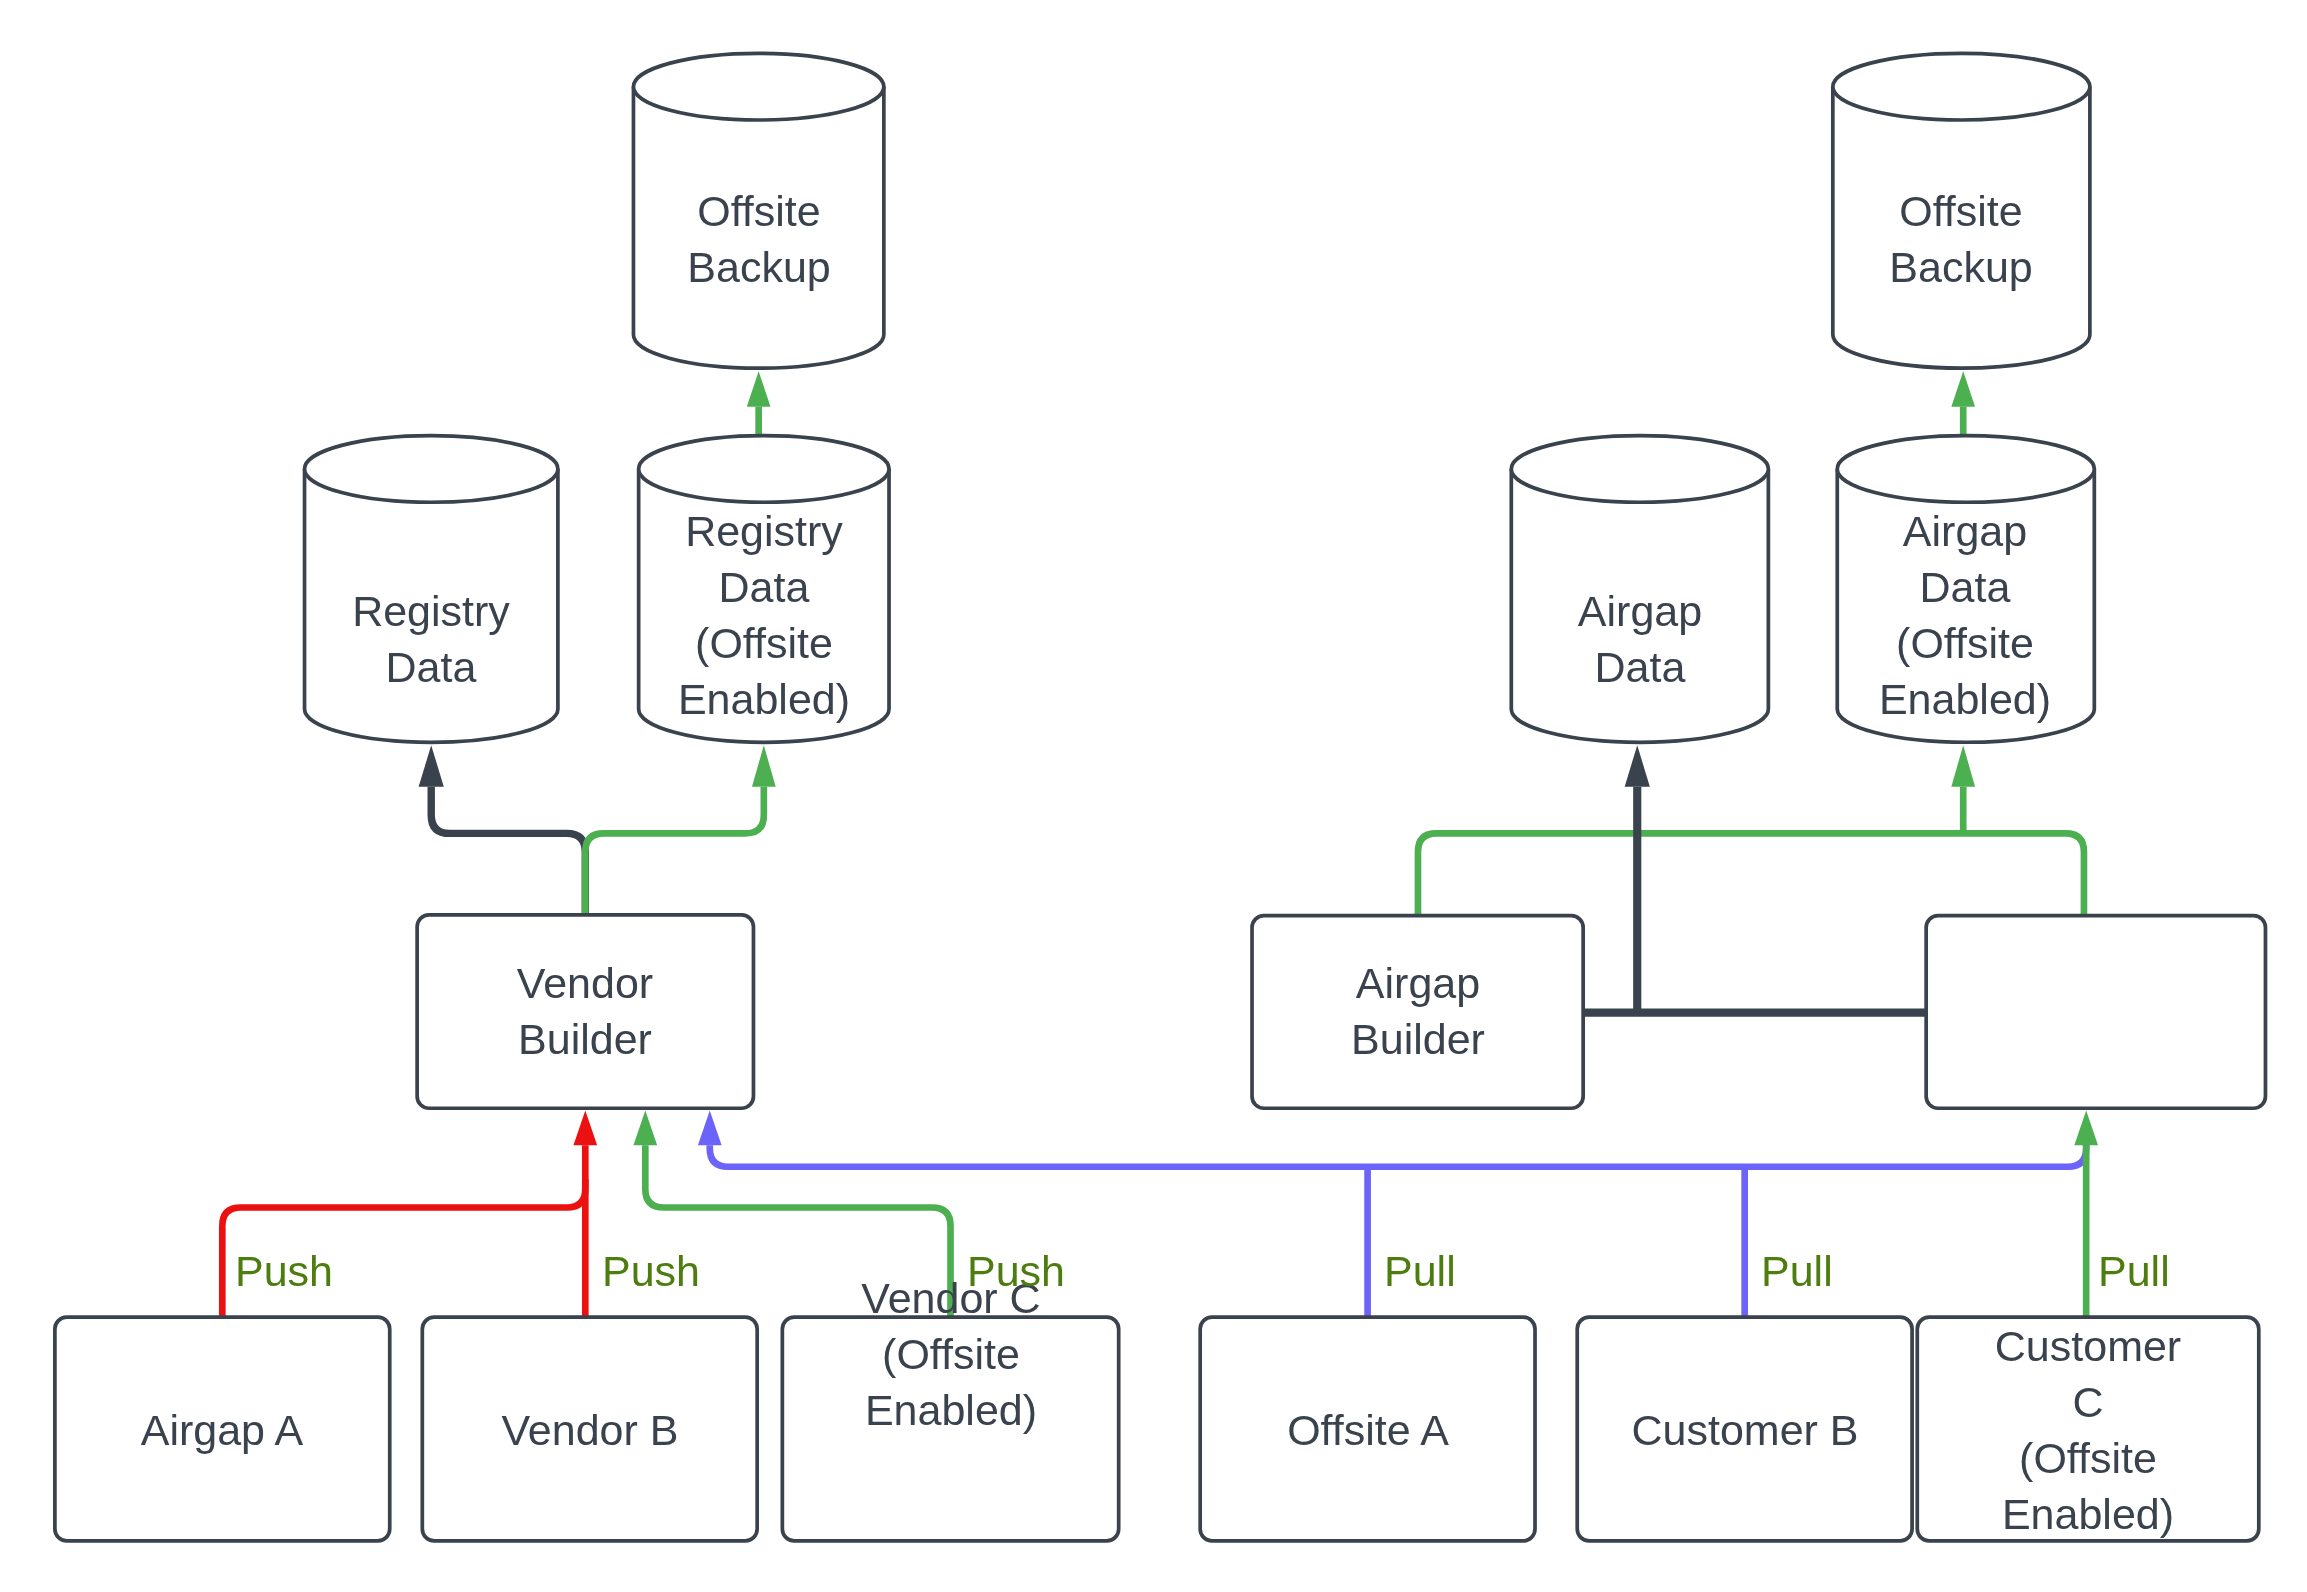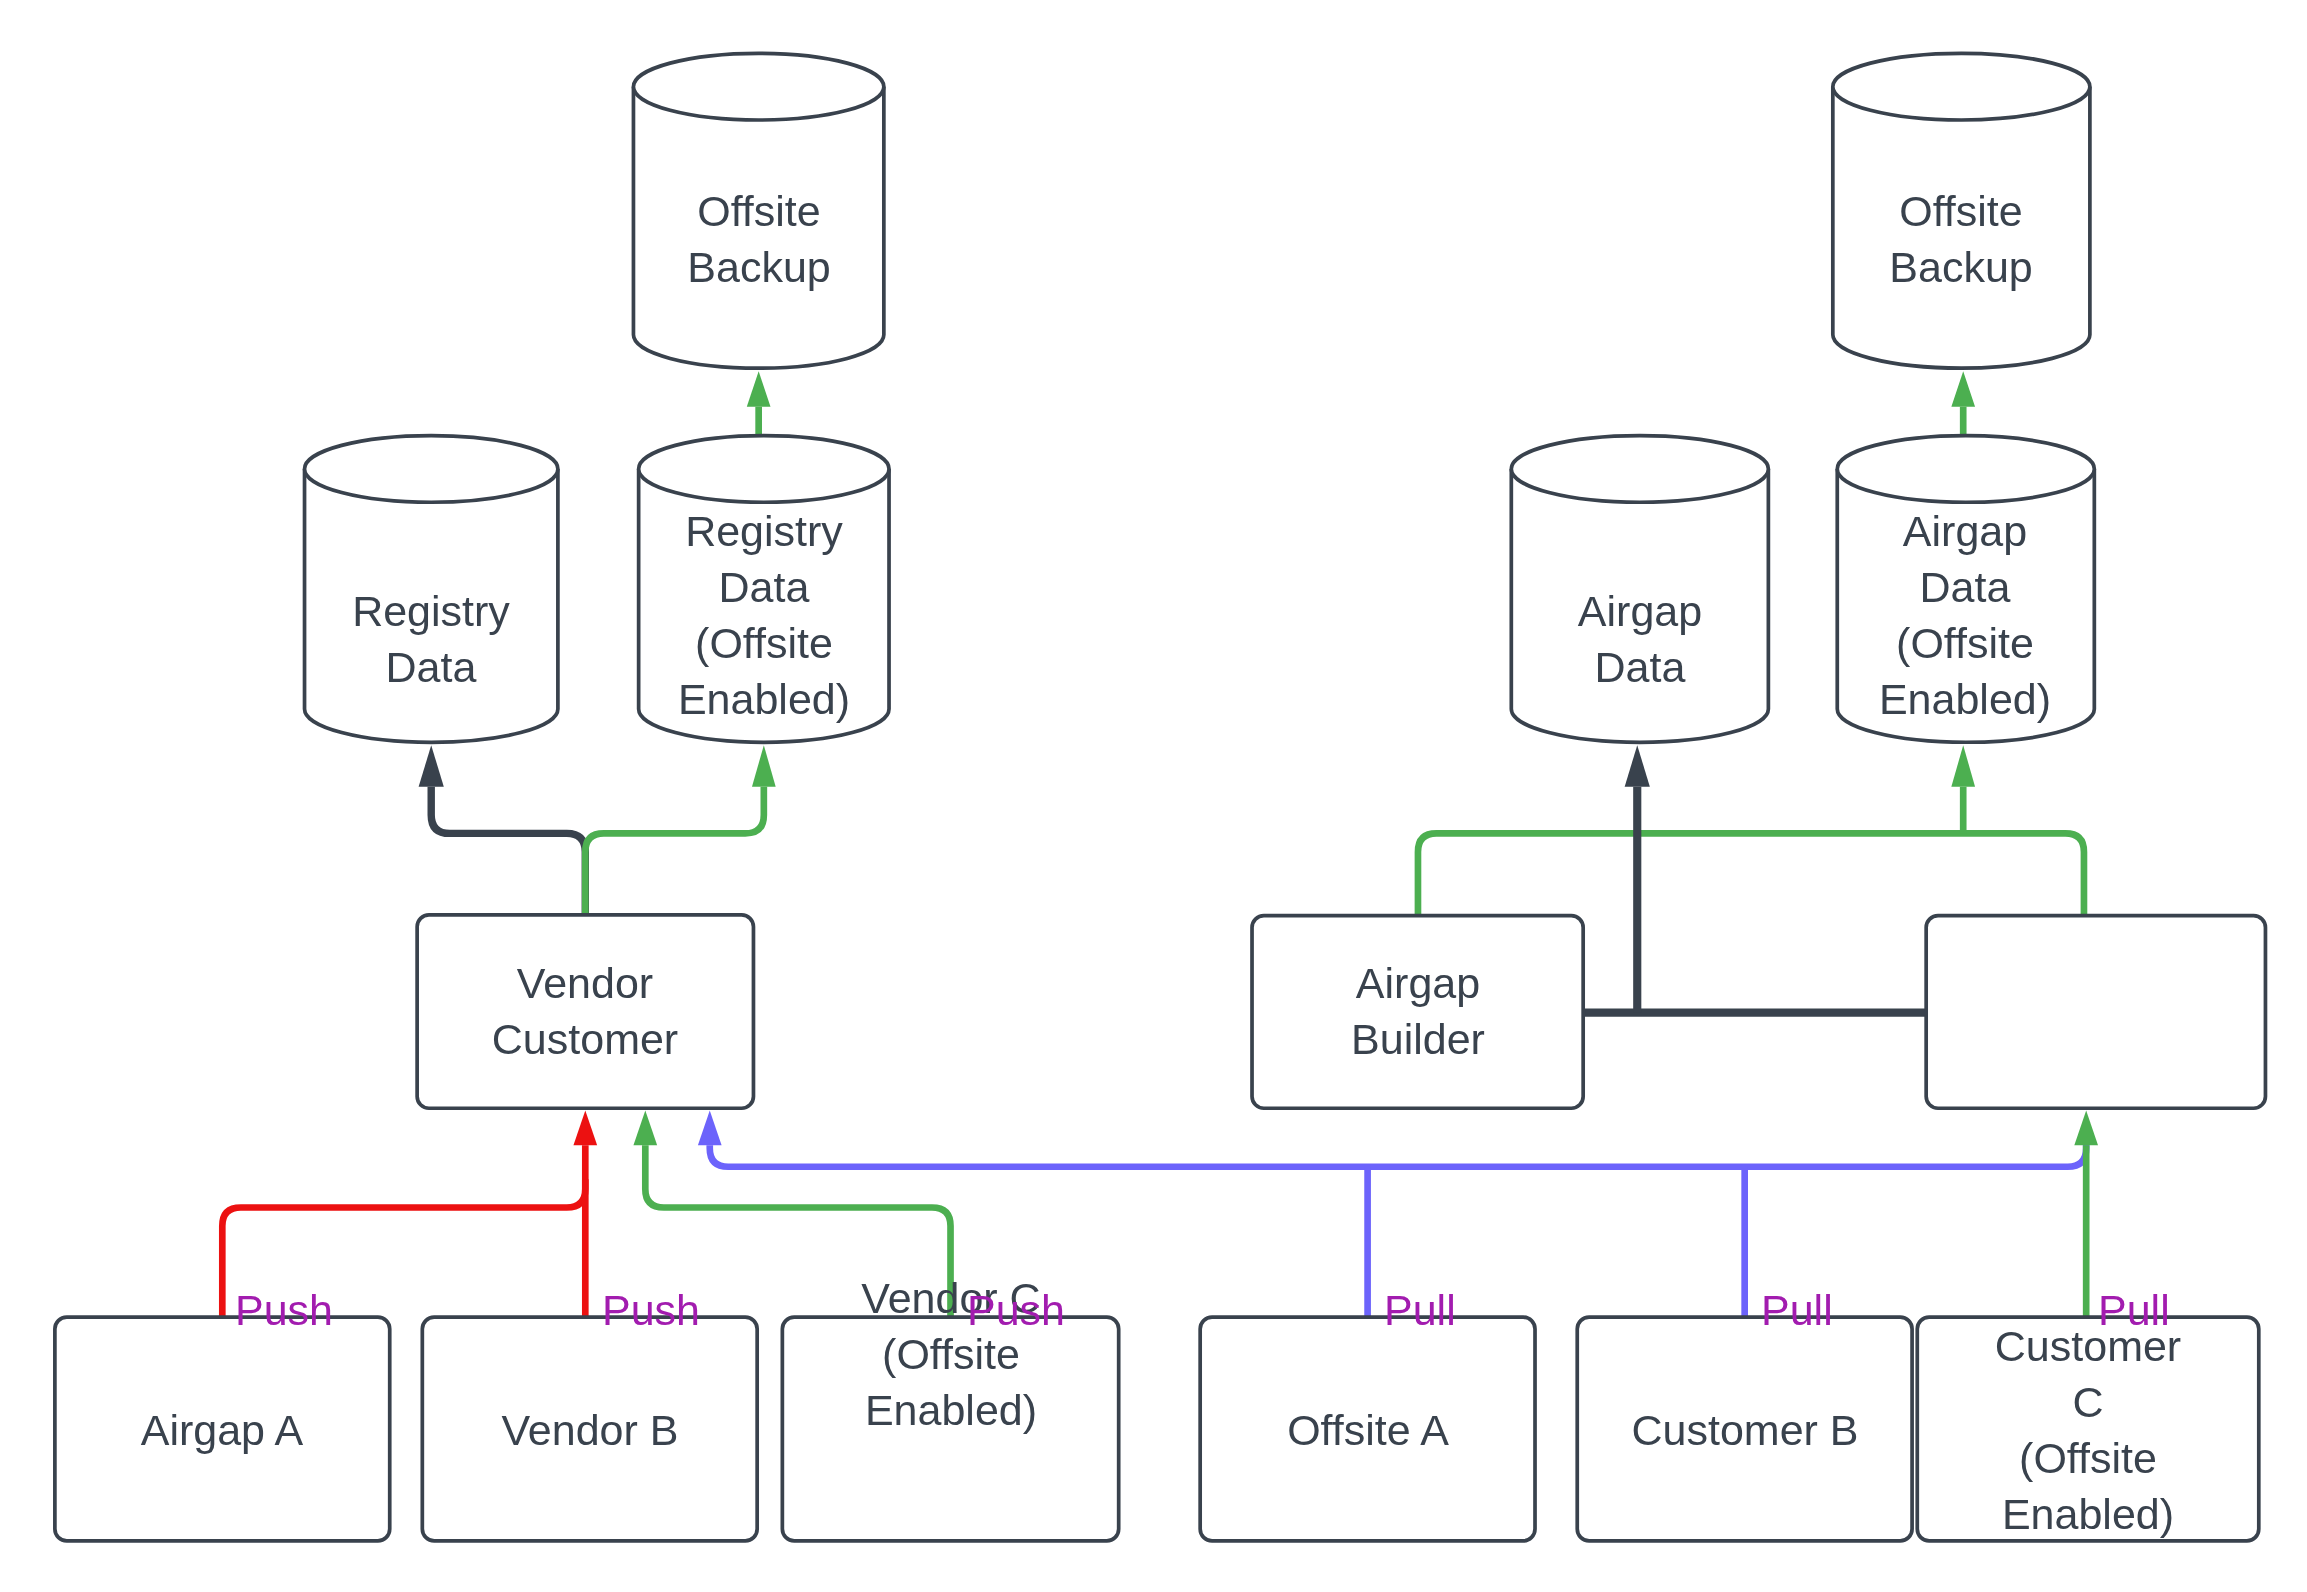--- a/index.html
+++ b/index.html
@@ -19,22 +19,21 @@
     font-size:43px;
     line-height:56px;
     color:#39424D;
   }
   .edge-label{
     position:absolute;
     transform:translateY(-50%);
     white-space:nowrap;
     font-size:43px;
     line-height:43px;
-    color:#a21caf;
-    margin-top:39px;
+    color:#4d7c0f;
   }
 </style>
 </head>
 <body>
 
 <div class="stage">
 
   <svg class="diagram-svg" viewBox="0 0 3114 2149">
 
     <g>
@@ -144,21 +143,21 @@
 Data
 (Offsite
 Enabled)</div>
   <div class="label" style="left:1640px;top:639px">Airgap
 Data</div>
   <div class="label" style="left:1965px;top:615px">Airgap
 Data
 (Offsite
 Enabled)</div>
   <div class="label" style="left:585px;top:1011px">Vendor
-Customer</div>
+Builder</div>
   <div class="label" style="left:1418px;top:1011px">Airgap
 Builder</div>
   <div class="label" style="left:222px;top:1430px">Airgap A</div>
   <div class="label" style="left:590px;top:1430px">Vendor B</div>
   <div class="label" style="left:951px;top:1354px">Vendor C
 (Offsite
 Enabled)</div>
   <div class="label" style="left:1368px;top:1430px">Offsite A</div>
   <div class="label" style="left:1745px;top:1430px">Customer B</div>
   <div class="label" style="left:2088px;top:1430px">Customer C

